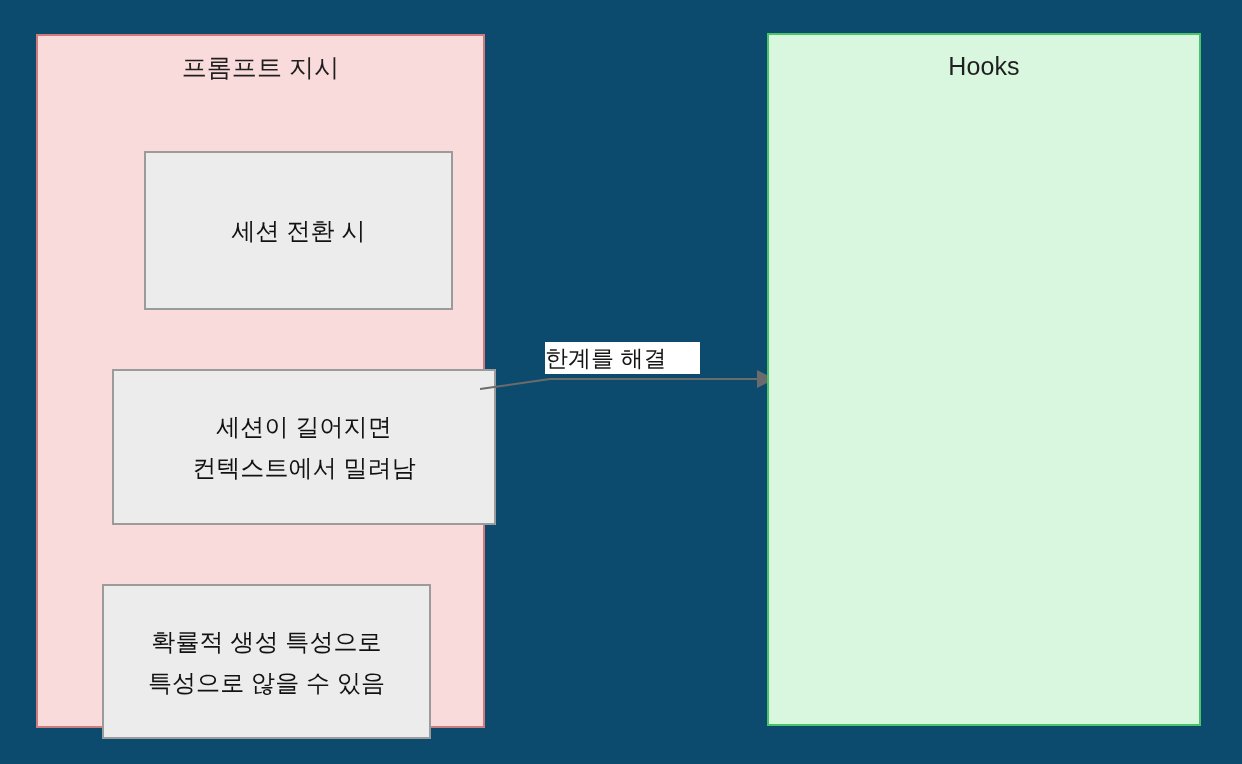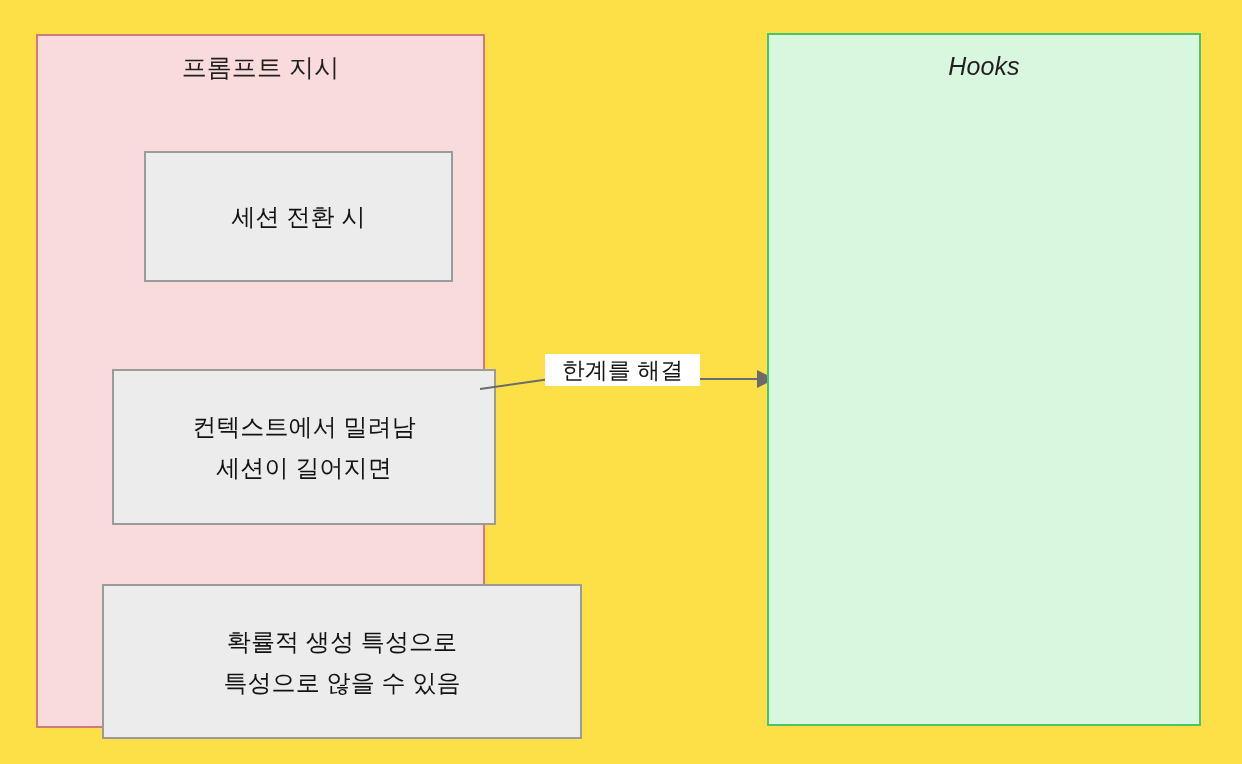--- a/index.html
+++ b/index.html
@@ -12,21 +12,21 @@
     width: 1242px;
     height: 764px;
     font-family: "Liberation Sans", "DejaVu Sans", sans-serif;
     color: #1a1a1a;
     overflow: hidden;
   }
   .canvas {
     position: relative;
     width: 1242px;
     height: 764px;
-    background: #fde047;
+    background: #0c4a6e;
   }
 
   
   .group {
     position: absolute;
     box-sizing: border-box;
     border-width: 2px;
     border-style: solid;
   }
   .group-left {
@@ -37,21 +37,20 @@
     background: #fadbdb;
     border-color: #d07b7b;
   }
   .group-right {
     left: 767px;
     top: 33px;
     width: 434px;
     height: 693px;
     background: #d9f7de;
     border-color: #49c46a;
-    font-style: italic;
   }
 
   .group-title {
     position: absolute;
     left: 0;
     right: 0;
     top: 14px;
     text-align: center;
     font-size: 25px;
     line-height: 34px;
@@ -75,61 +74,60 @@
     line-height: 41px;
     color: #121212;
     letter-spacing: 0.1px;
   }
   .node .line {
     display: block;
     white-space: nowrap;
   }
 
   
-  .node-l1 { left: 106px; top: 115px; width: 309px; height: 131px; }
+  .node-l1 { left: 106px; top: 115px; width: 309px; height: 159px; }
   .node-l2 { left: 74px;  top: 333px; width: 384px; height: 156px; }
-  .node-l3 { left: 64px;  top: 548px; width: 480px; height: 155px; }
+  .node-l3 { left: 64px;  top: 548px; width: 329px; height: 155px; }
 
   
   .connector {
     position: absolute;
     left: 480px;
     top: 352px;
     width: 295px;
     height: 58px;
     overflow: visible;
   }
   .connector-label {
     position: absolute;
     left: 545px;
-    top: 354px;
+    top: 342px;
     width: 155px;
-    text-align: center;
     font-size: 23px;
     line-height: 32px;
     color: #141414;
     background: #ffffff;
     white-space: nowrap;
   }
 </style>
 </head>
 <body>
 
 <div class="canvas">
 
   <div class="group group-left">
     <div class="group-title">프롬프트 지시</div>
 
     <div class="node node-l1">
       <span class="line">세션 전환 시</span>
     </div>
 
     <div class="node node-l2">
+      <span class="line">세션이 길어지면</span>
       <span class="line">컨텍스트에서 밀려남</span>
-      <span class="line">세션이 길어지면</span>
     </div>
 
     <div class="node node-l3">
       <span class="line">확률적 생성 특성으로</span>
       <span class="line">특성으로 않을 수 있음</span>
     </div>
   </div>
 
   <div class="connector">
     <svg width="295" height="58" viewBox="0 0 295 58" xmlns="http://www.w3.org/2000/svg">

